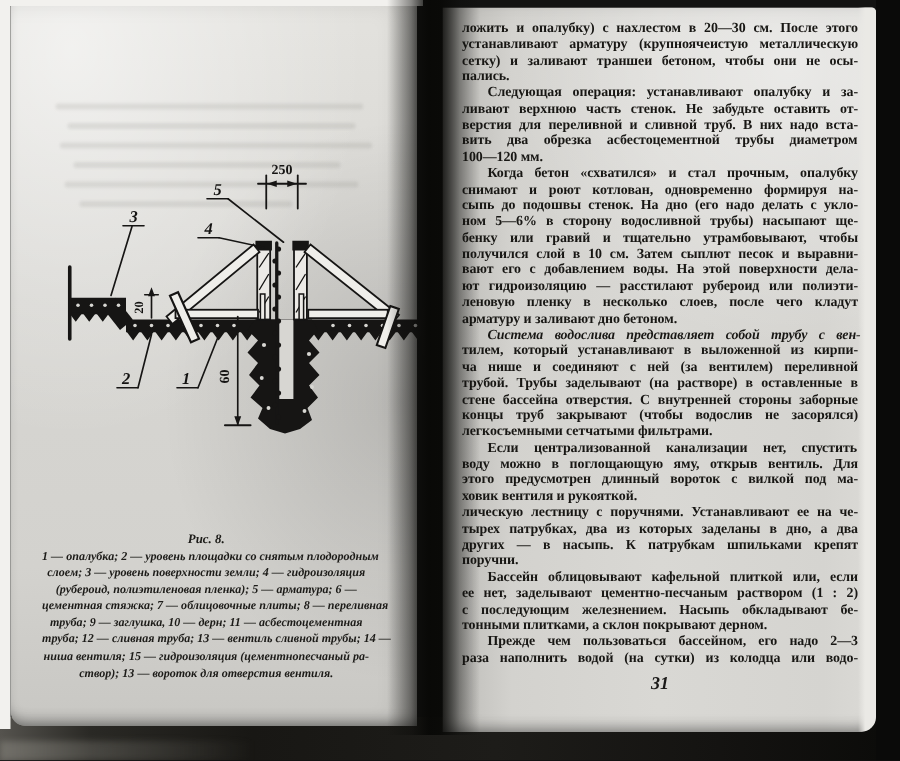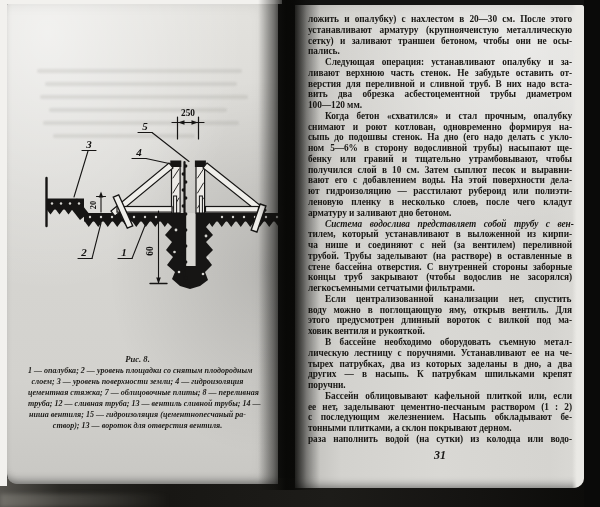--- a/index.html
+++ b/index.html
@@ -199,21 +199,23 @@
         <text class="callout" x="124" y="256" text-anchor="middle" stroke="none">1</text>
         <line x1="118" y1="258.5" x2="132" y2="258.5"></line>
           <line x1="132" y1="258.5" x2="146" y2="223"></line>
       </g>
     </svg>
 
     <div id="caption-col">
       <div class="cap-title">Рис. 8.</div>
     <div class="cline">1 — опалубка; 2 — уровень площадки со снятым плодородным</div>
         <div class="cline">слоем; 3 — уровень поверхности земли; 4 — гидроизоляция</div>
+        <div class="cline">(рубероид, полиэтиленовая пленка); 5 — арматура; 6 —</div>
         <div class="cline">цементная стяжка; 7 — облицовочные плиты; 8 — переливная</div>
+        <div class="cline">труба; 9 — заглушка, 10 — дерн; 11 — асбестоцементная</div>
         <div class="cline">труба; 12 — сливная труба; 13 — вентиль сливной трубы; 14 —</div>
         <div class="cline">ниша вентиля; 15 — гидроизоляция (цементнопесчаный ра-</div>
         <div class="cline">створ); 13 — вороток для отверстия вентиля.</div>
       </div>
   </div>
 
   <div id="page-right">
     <div id="page-edge-strip"></div>
     <div id="text-col">
         <div class="tline" style="word-spacing: 2.96701px;"><span>ложить и опалубку) с нахлестом в 20—30 см. После этого</span></div>
@@ -239,29 +241,29 @@
         <div class="tline" style="word-spacing: 4.39062px;"><span>тилем, который устанавливают в выложенной из кирпи-</span></div>
         <div class="tline" style="word-spacing: 5.22656px;"><span>ча нише и соединяют с ней (за вентилем) переливной</span></div>
         <div class="tline" style="word-spacing: 3.28348px;"><span>трубой. Трубы заделывают (на растворе) в оставленные в</span></div>
         <div class="tline" style="word-spacing: 2.91406px;"><span>стене бассейна отверстия. С внутренней стороны заборные</span></div>
         <div class="tline" style="word-spacing: 6.05729px;"><span>концы труб закрывают (чтобы водослив не засорялся)</span></div>
         <div class="tline"><span>легкосъемными сетчатыми фильтрами.</span></div>
         <div class="tline" style="padding-left: 17px; word-spacing: 8px;"><span>Если централизованной канализации нет, спустить</span></div>
         <div class="tline" style="word-spacing: 4.77679px;"><span>воду можно в поглощающую яму, открыв вентиль. Для</span></div>
         <div class="tline" style="word-spacing: 4.99554px;"><span>этого предусмотрен длинный вороток с вилкой под ма-</span></div>
         <div class="tline"><span>ховик вентиля и рукояткой.</span></div>
-        <div class="tline" style="padding-left: 17px; word-spacing: 6.13125px;"><span>В бассейне необходимо оборудовать съемную метал-</span></div>
         <div class="tline" style="word-spacing: 2.89062px;"><span>лическую лестницу с поручнями. Устанавливают ее на че-</span></div>
         <div class="tline" style="word-spacing: 3.82986px;"><span>тырех патрубках, два из которых заделаны в дно, а два</span></div>
         <div class="tline" style="word-spacing: 5.95536px;"><span>других — в насыпь. К патрубкам шпильками крепят</span></div>
         <div class="tline"><span>поручни.</span></div>
         <div class="tline" style="padding-left: 17px; word-spacing: 4.40313px; text-align: right;"><span>Бассейн облицовывают кафельной плиткой или, если</span></div>
         <div class="tline" style="word-spacing: 3.9375px;"><span>ее нет, заделывают цементно-песчаным раствором (1 : 2)</span></div>
         <div class="tline" style="word-spacing: 6.3125px;"><span>с последующим железнением. Насыпь обкладывают бе-</span></div>
         <div class="tline"><span>тонными плитками, а склон покрывают дерном.</span></div>
+        <div class="tline" style="padding-left: 17px; word-spacing: 5.84375px;"><span>Прежде чем пользоваться бассейном, его надо 2—3</span></div>
         <div class="tline" style="word-spacing: 4.94727px;"><span>раза наполнить водой (на сутки) из колодца или водо-</span></div>
         <div class="pagenum">31</div>
       </div>
   </div>
 
   <div id="edge-left"></div>
   <div id="edge-top"></div>
   <div id="gutter"></div>
   <div id="edge-right-black"></div>
 </div>

